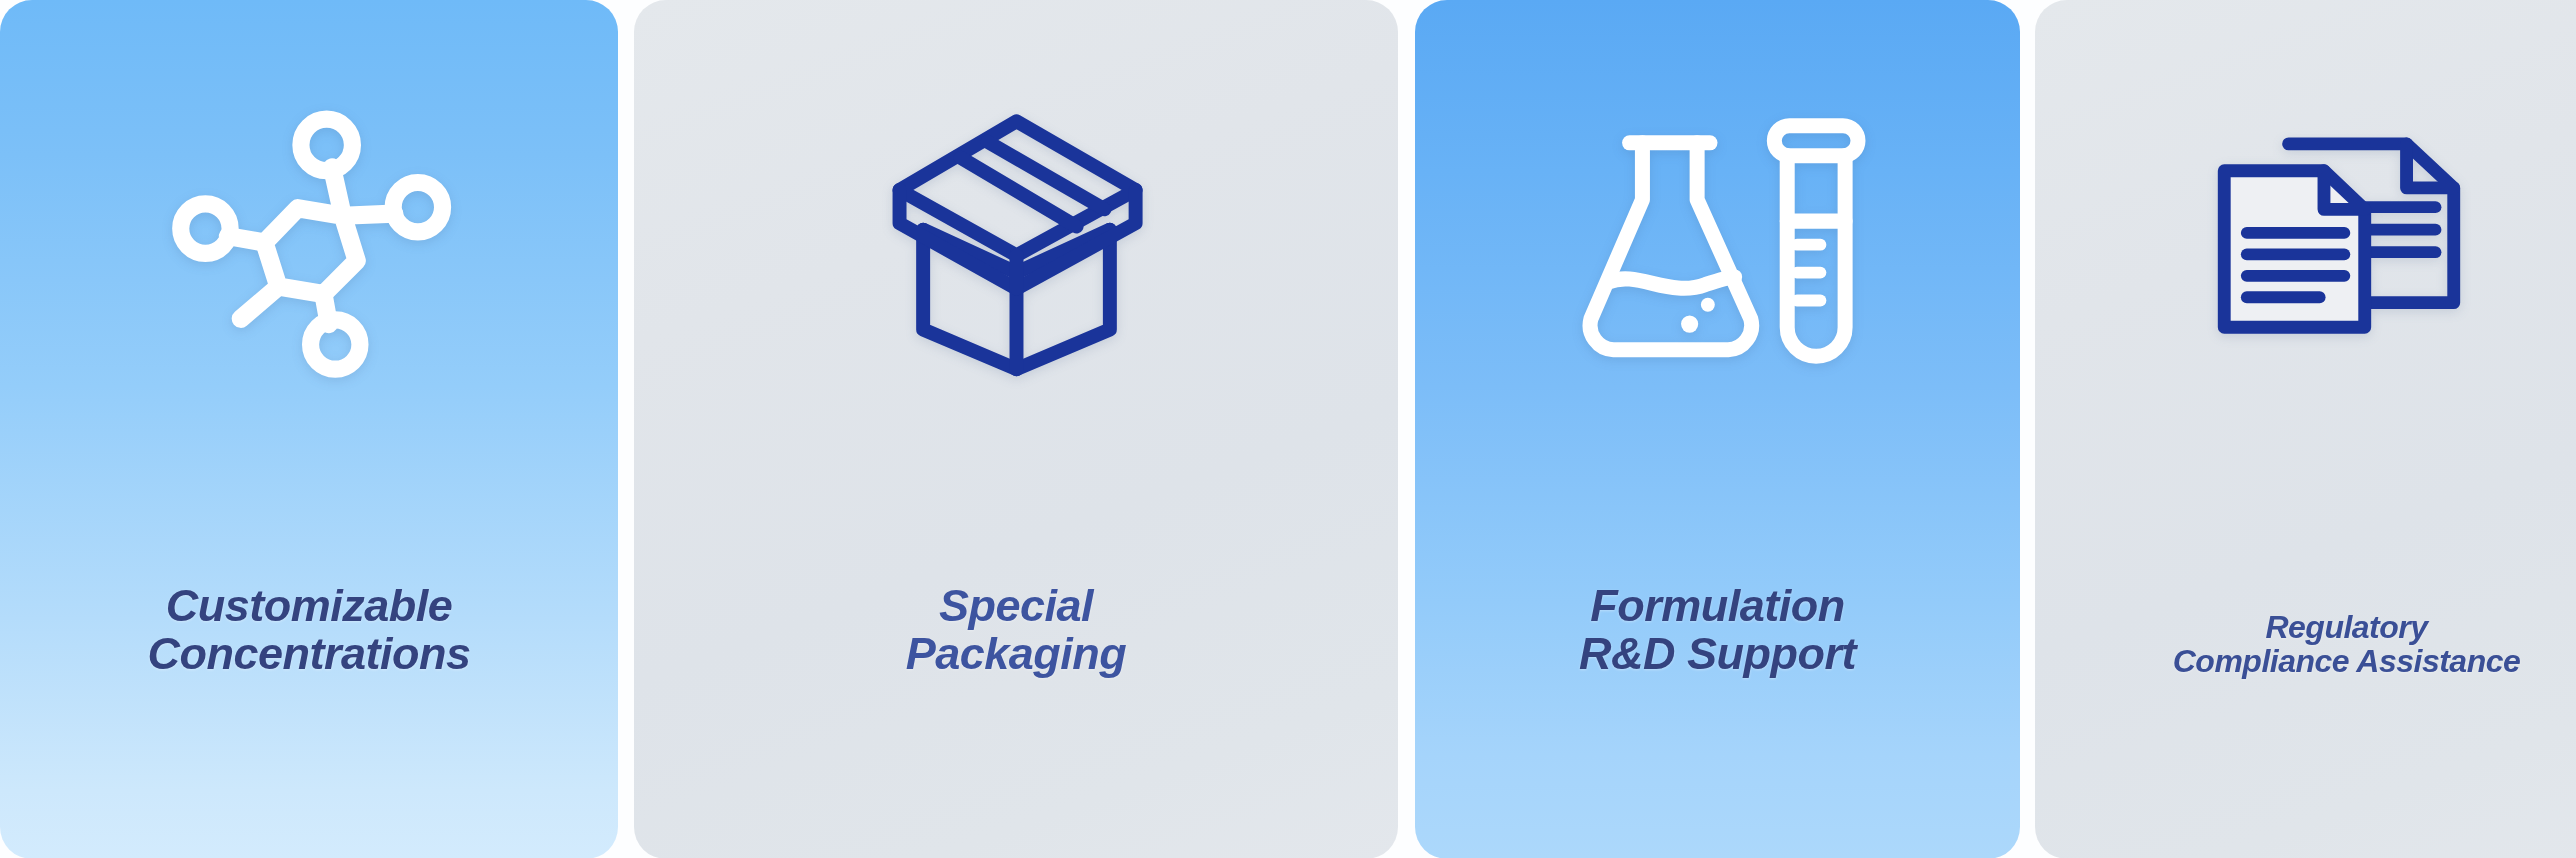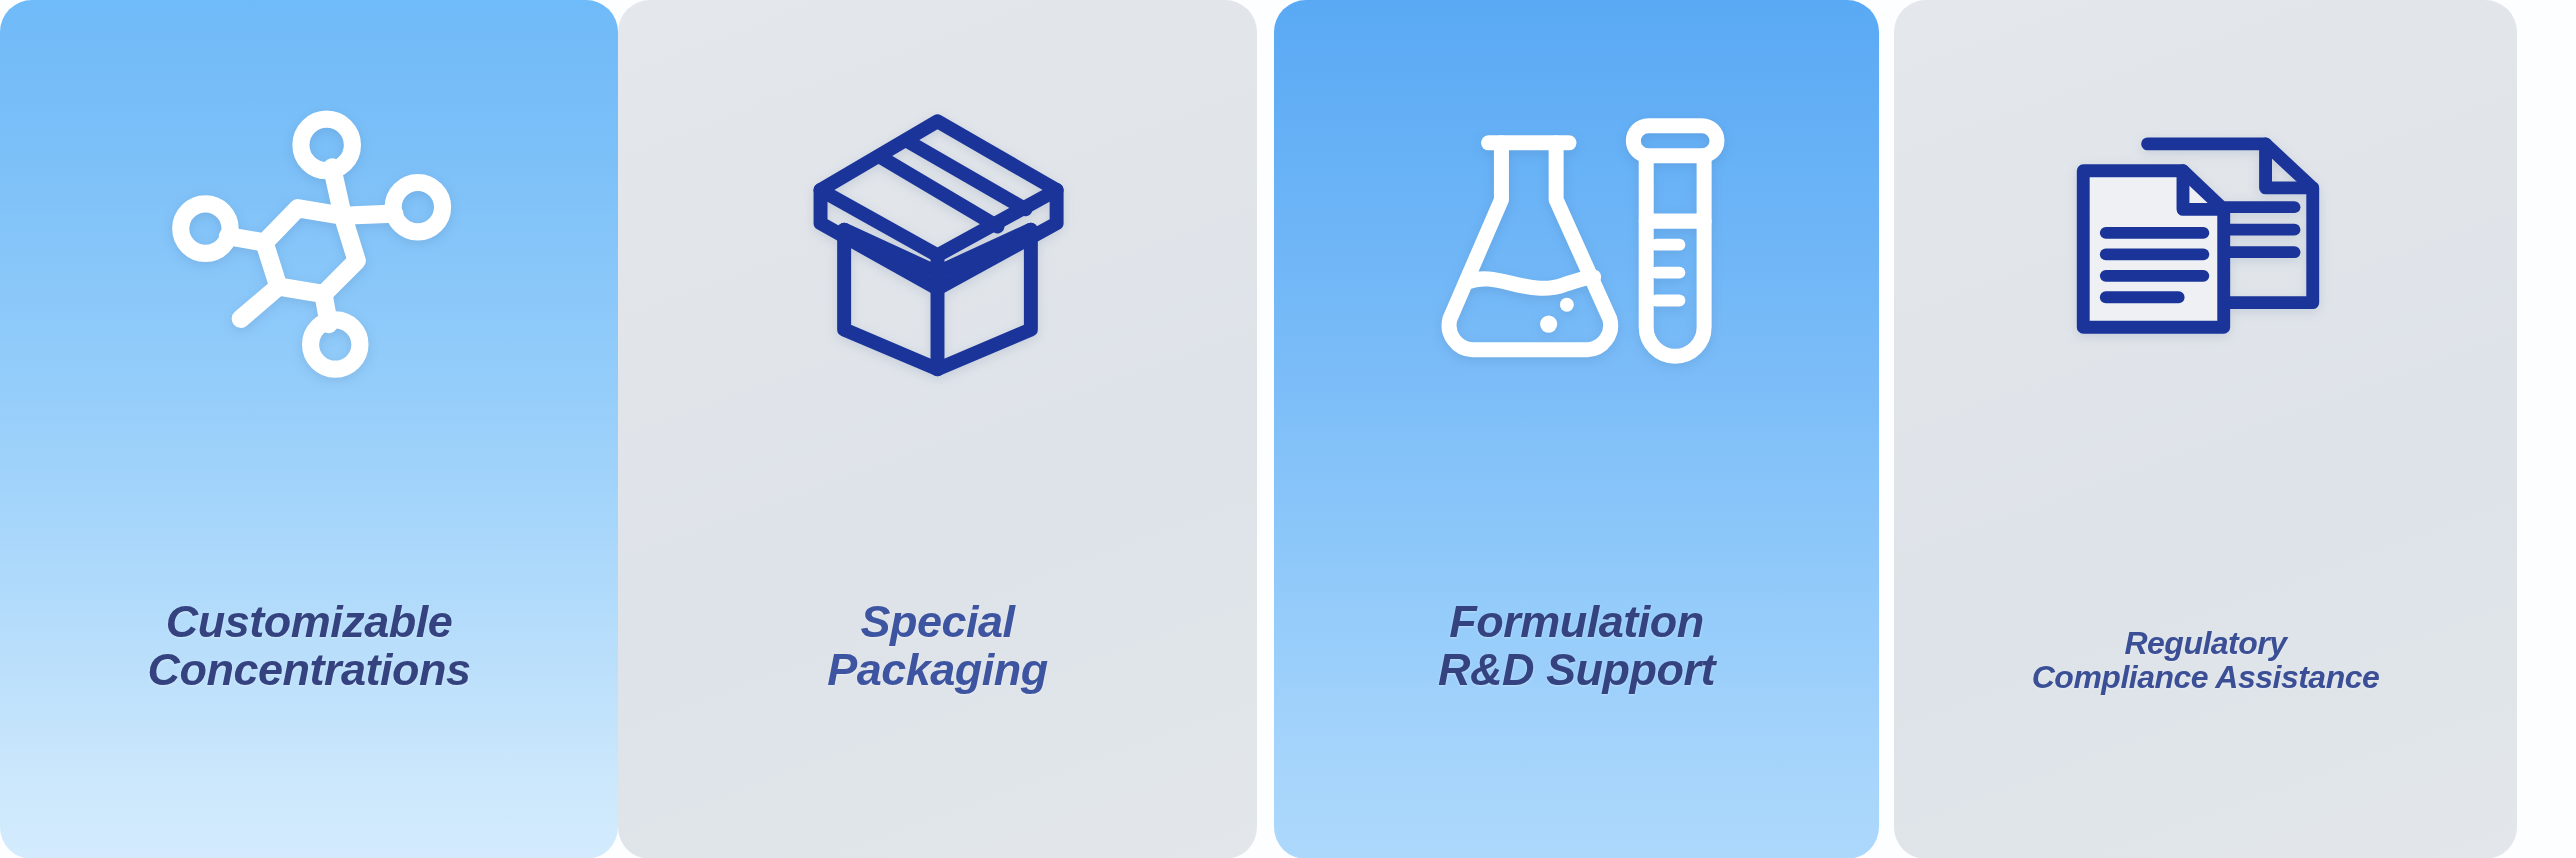--- a/index.html
+++ b/index.html
@@ -31,21 +31,21 @@
     overflow: hidden;
     display: flex;
     flex-direction: column;
     align-items: center;
     box-sizing: border-box;
     flex: 0 0 auto;
   }
 
   
   .card-1 { width: 618px; margin-left: 0px; }
-  .card-2 { width: 639px; }
+  .card-2 { width: 764px; margin-left: 16px; }
   .card-3 { width: 605px; margin-left: 17px; }
   .card-4 { width: 623px; margin-left: 15px; }
 
   
   .bg-blue-1 {
     background: linear-gradient(180deg,
       #6fbaf8 0%,
       #7cc0f8 18%,
       #94cdfa 45%,
       #b4dcfb 72%,
@@ -84,21 +84,21 @@
   .icon-wrap svg {
     display: block;
     filter: drop-shadow(0 3.2px 5.4px rgba(40,70,120,0.14));
   }
 
   
   .card-label {
     position: absolute;
     left: 0;
     right: 0;
-    bottom: 164px;
+    bottom: 180px;
     text-align: center;
     font-family: "Liberation Sans", sans-serif;
     font-weight: bold;
     font-style: italic;
     font-size: 45px;
     line-height: 1.08;
     letter-spacing: -0.5px;
     white-space: pre-line;
     text-shadow: 0 1.1px 2.7px rgba(255,255,255,0.35);
     padding: 0 16px;

